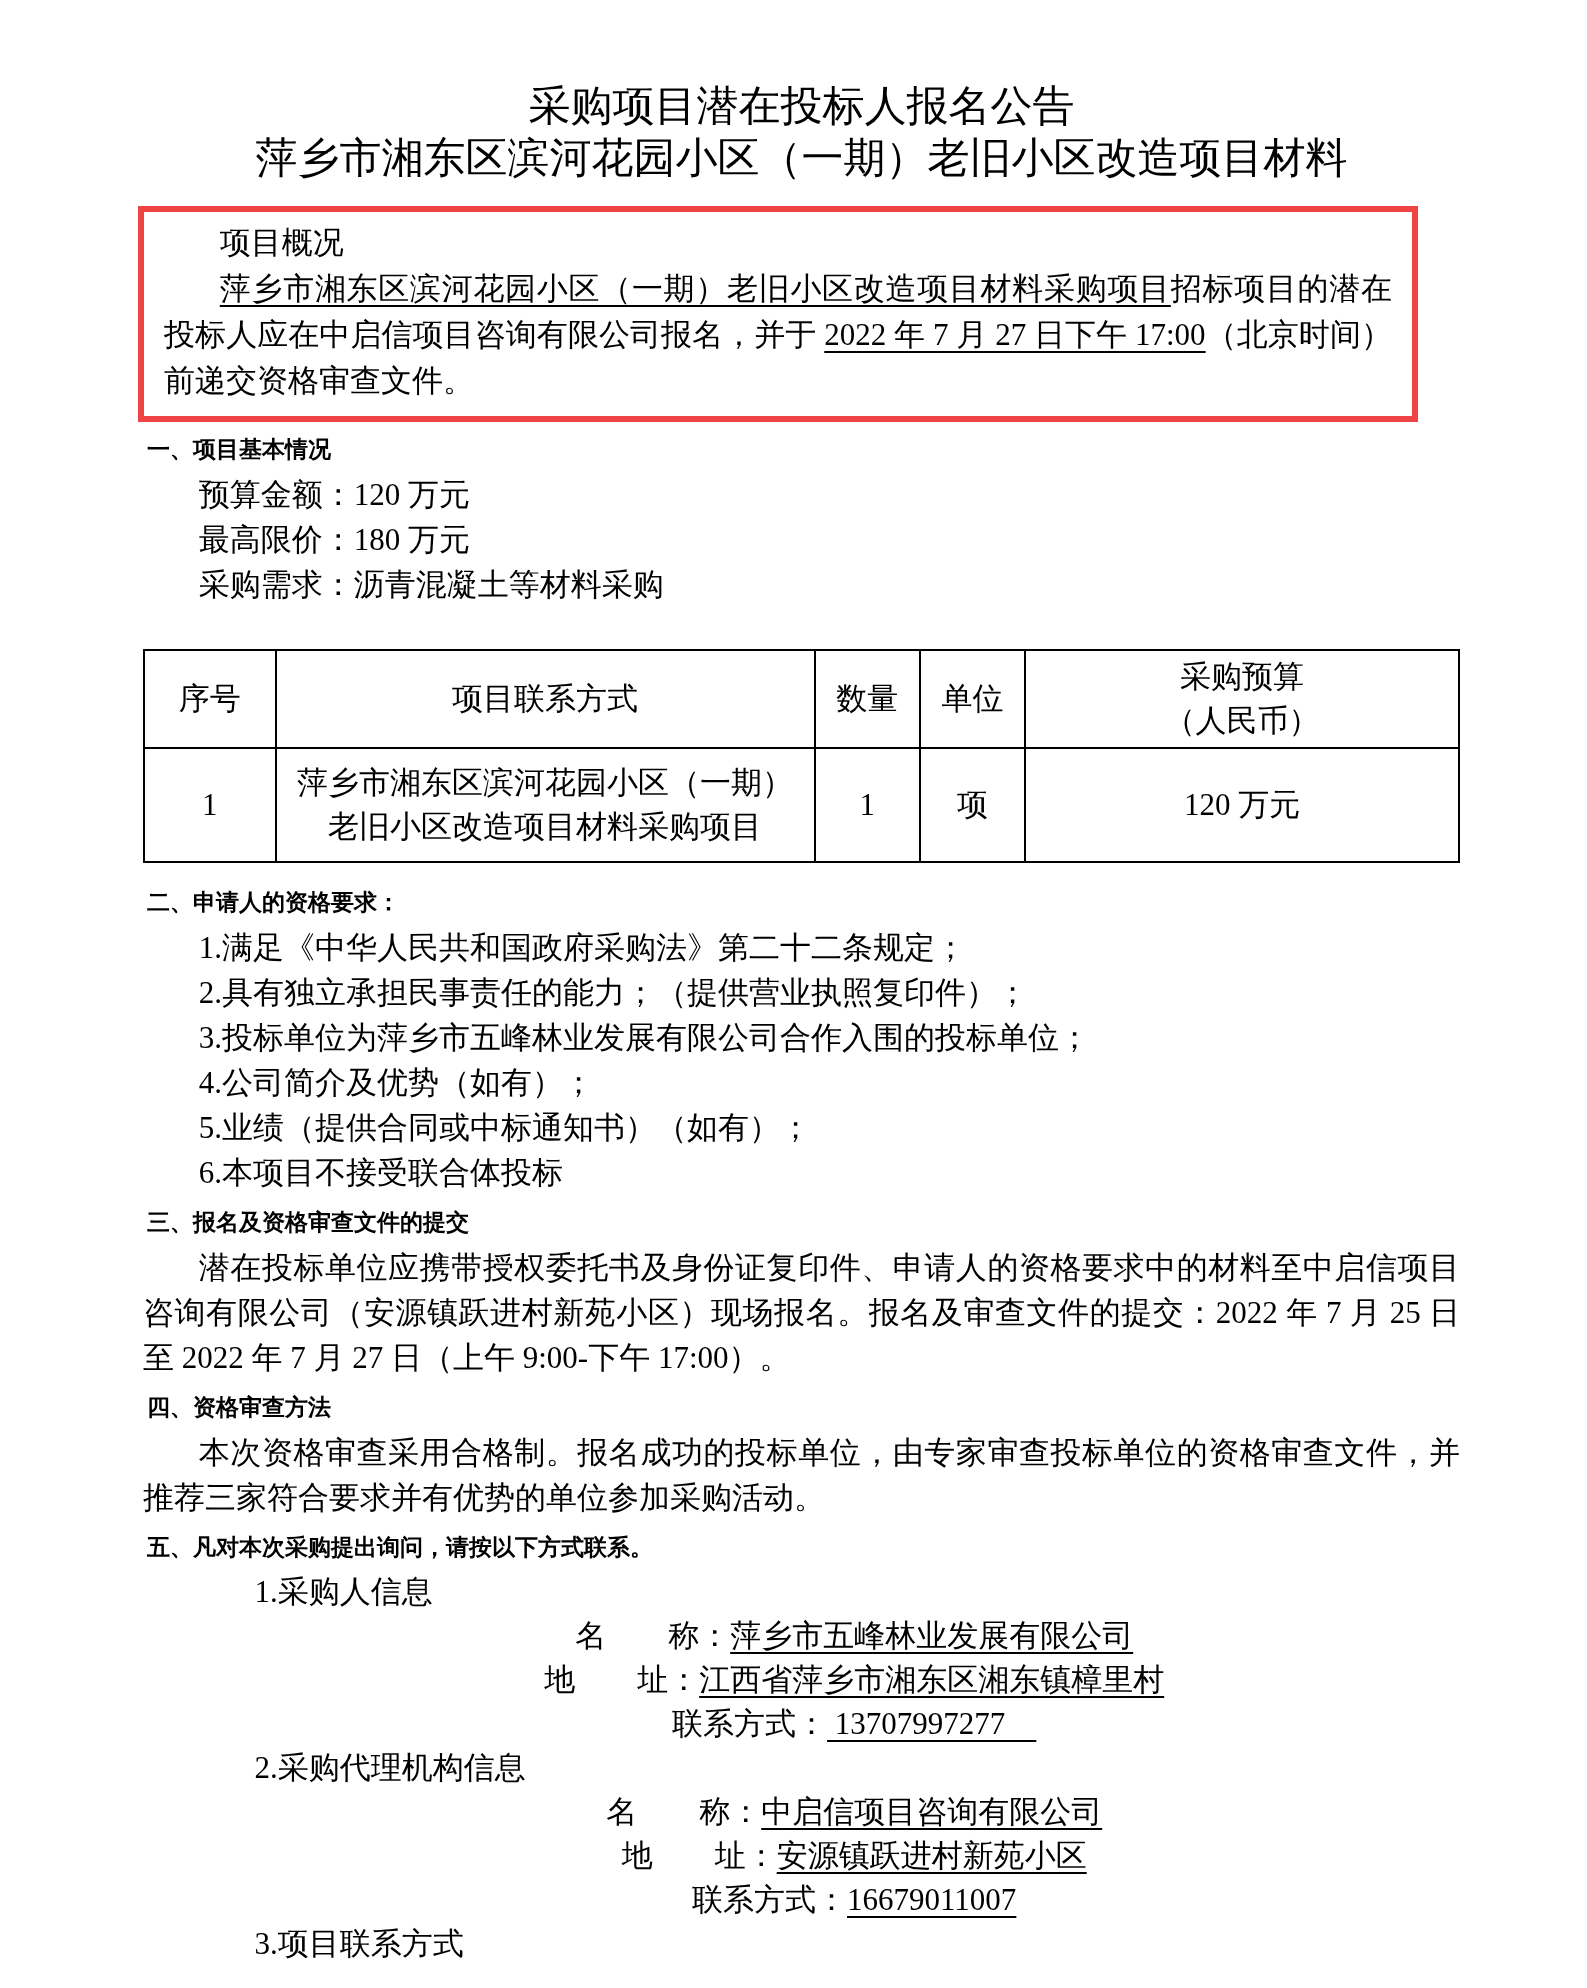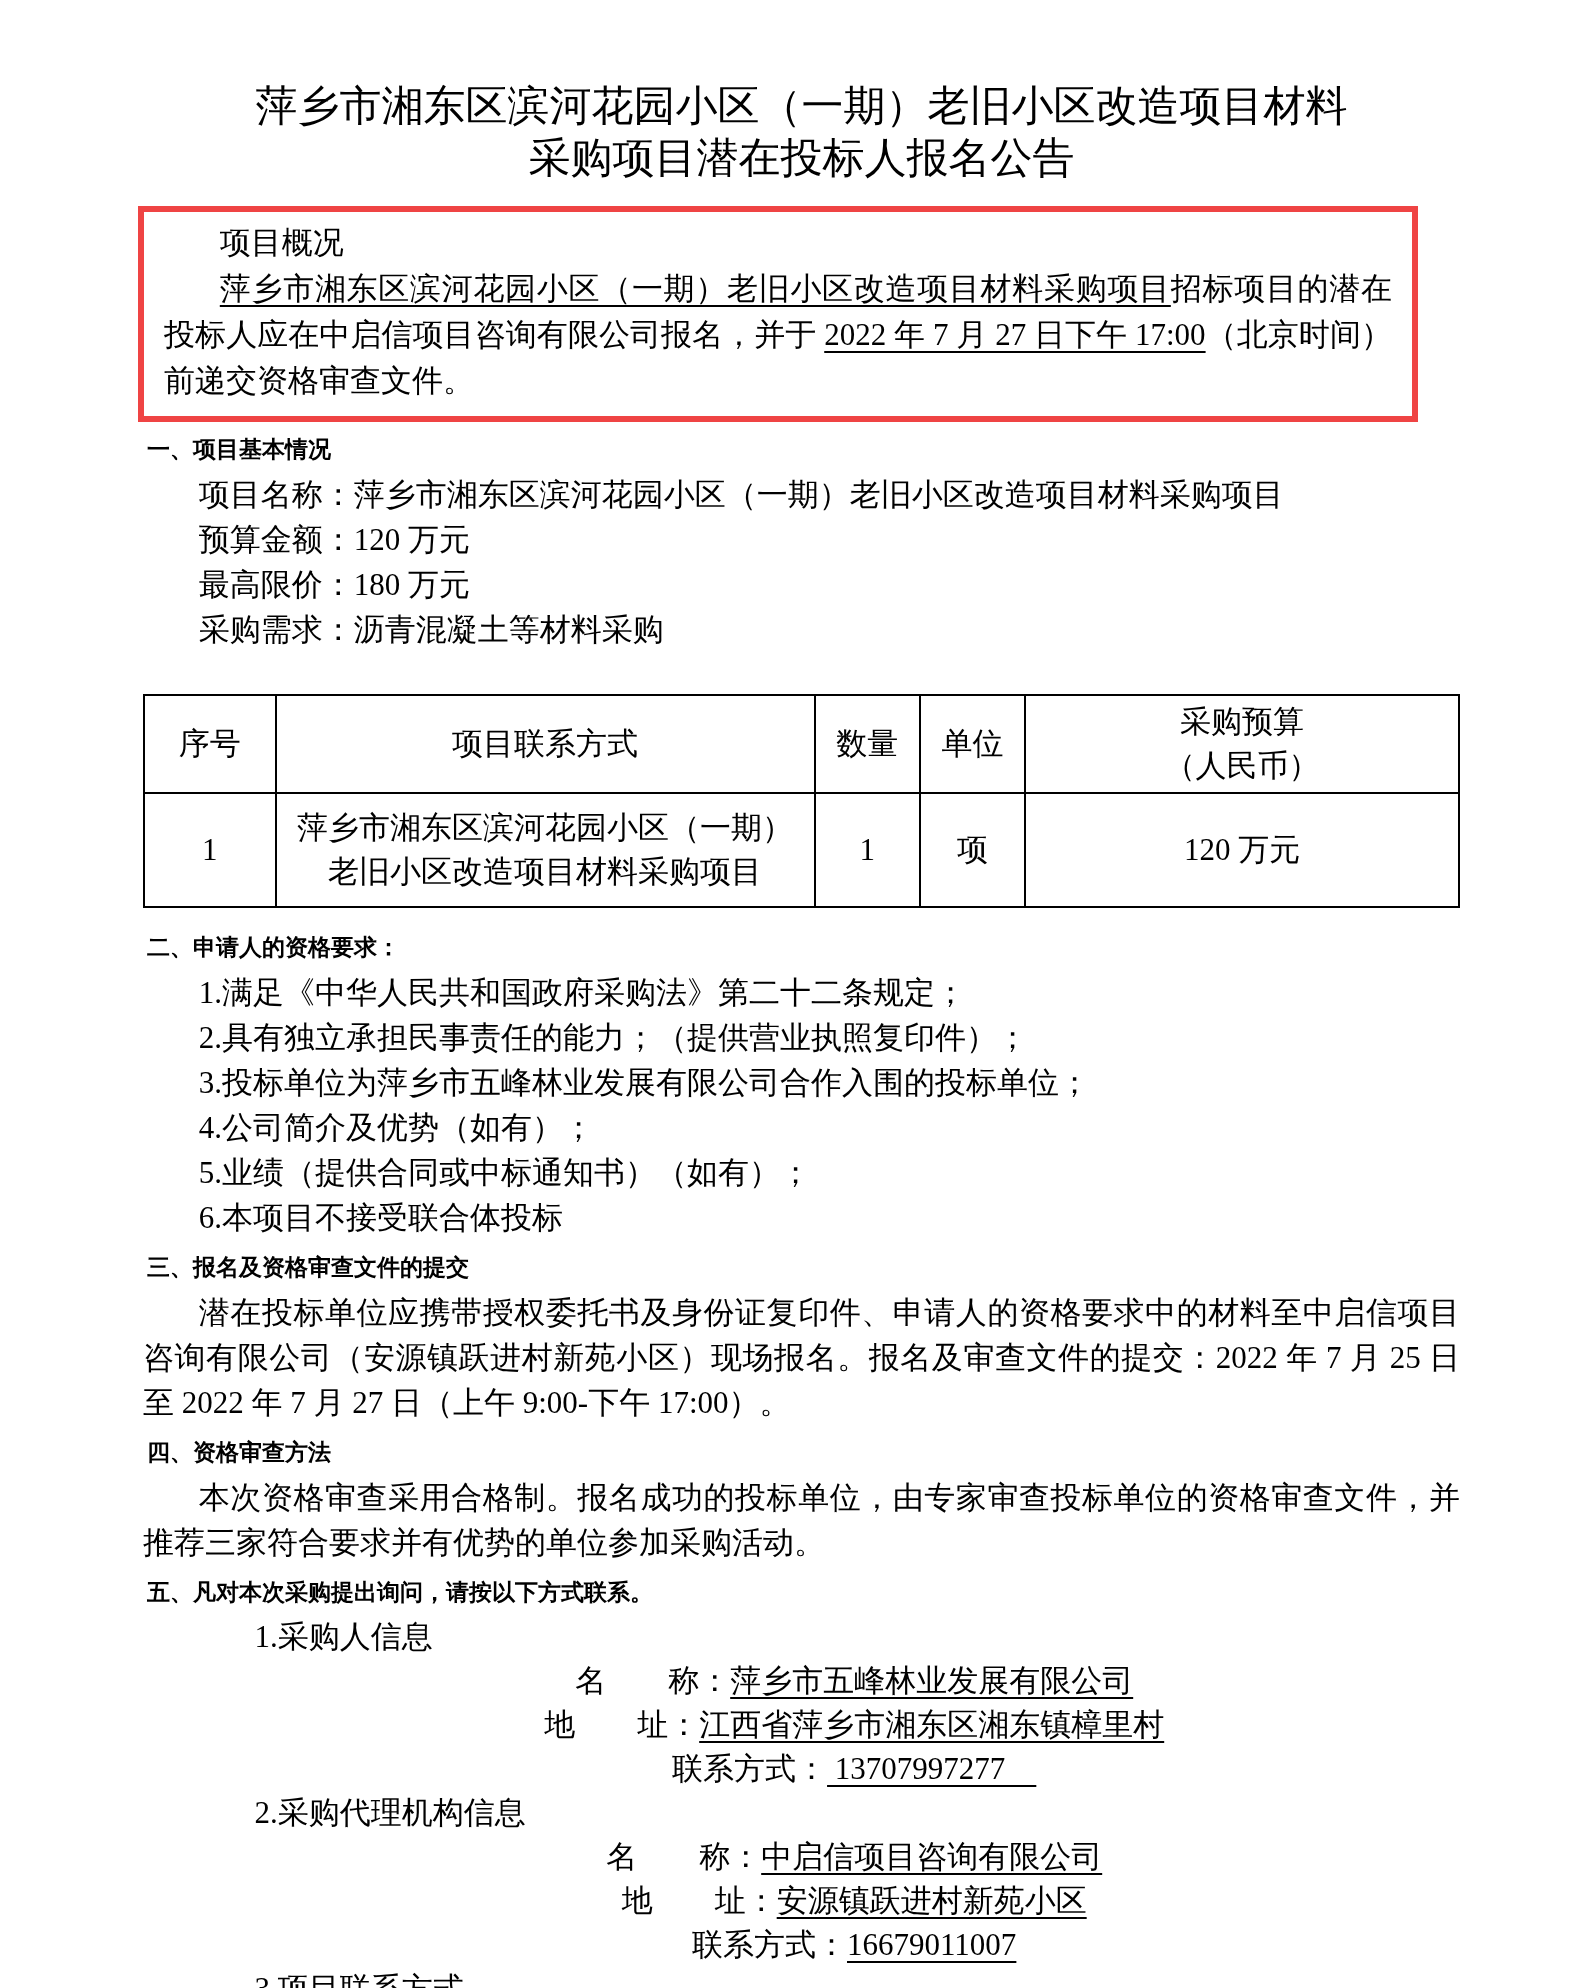--- a/index.html
+++ b/index.html
@@ -96,31 +96,30 @@
     padding-left: 3.4em;
     text-align: center;
   }
 </style>
 </head>
 <body>
 
 <div class="page">
 
   <h1 class="title">
+    <span class="tline">采购项目潜在投标人报名公告</span>
     <span class="tline">萍乡市湘东区滨河花园小区（一期）老旧小区改造项目材料</span>
-    <span class="tline">采购项目潜在投标人报名公告</span>
   </h1>
 
   <div class="overview-box">
     <p class="indent">项目概况</p>
     <p class="indent justify"><span class="uline">萍乡市湘东区滨河花园小区（一期）老旧小区改造项目材料采购项目</span><span>招标项目的潜在投标人应在中启信项目咨询有限公司报名，并于 </span><span class="uline">2022 年 7 月 27 日下午 17:00</span><span>（北京时间）前递交资格审查文件。</span></p>
   </div>
 
   <h2 class="sec">一、项目基本情况</h2>
-  <p class="line">项目名称：萍乡市湘东区滨河花园小区（一期）老旧小区改造项目材料采购项目</p>
   <p class="line">预算金额：120 万元</p>
   <p class="line">最高限价：180 万元</p>
   <p class="line">采购需求：沥青混凝土等材料采购</p>
 
   <table class="ptable">
     <colgroup>
       <col style="width:10%">
       <col style="width:41%">
       <col style="width:8%">
       <col style="width:8%">

